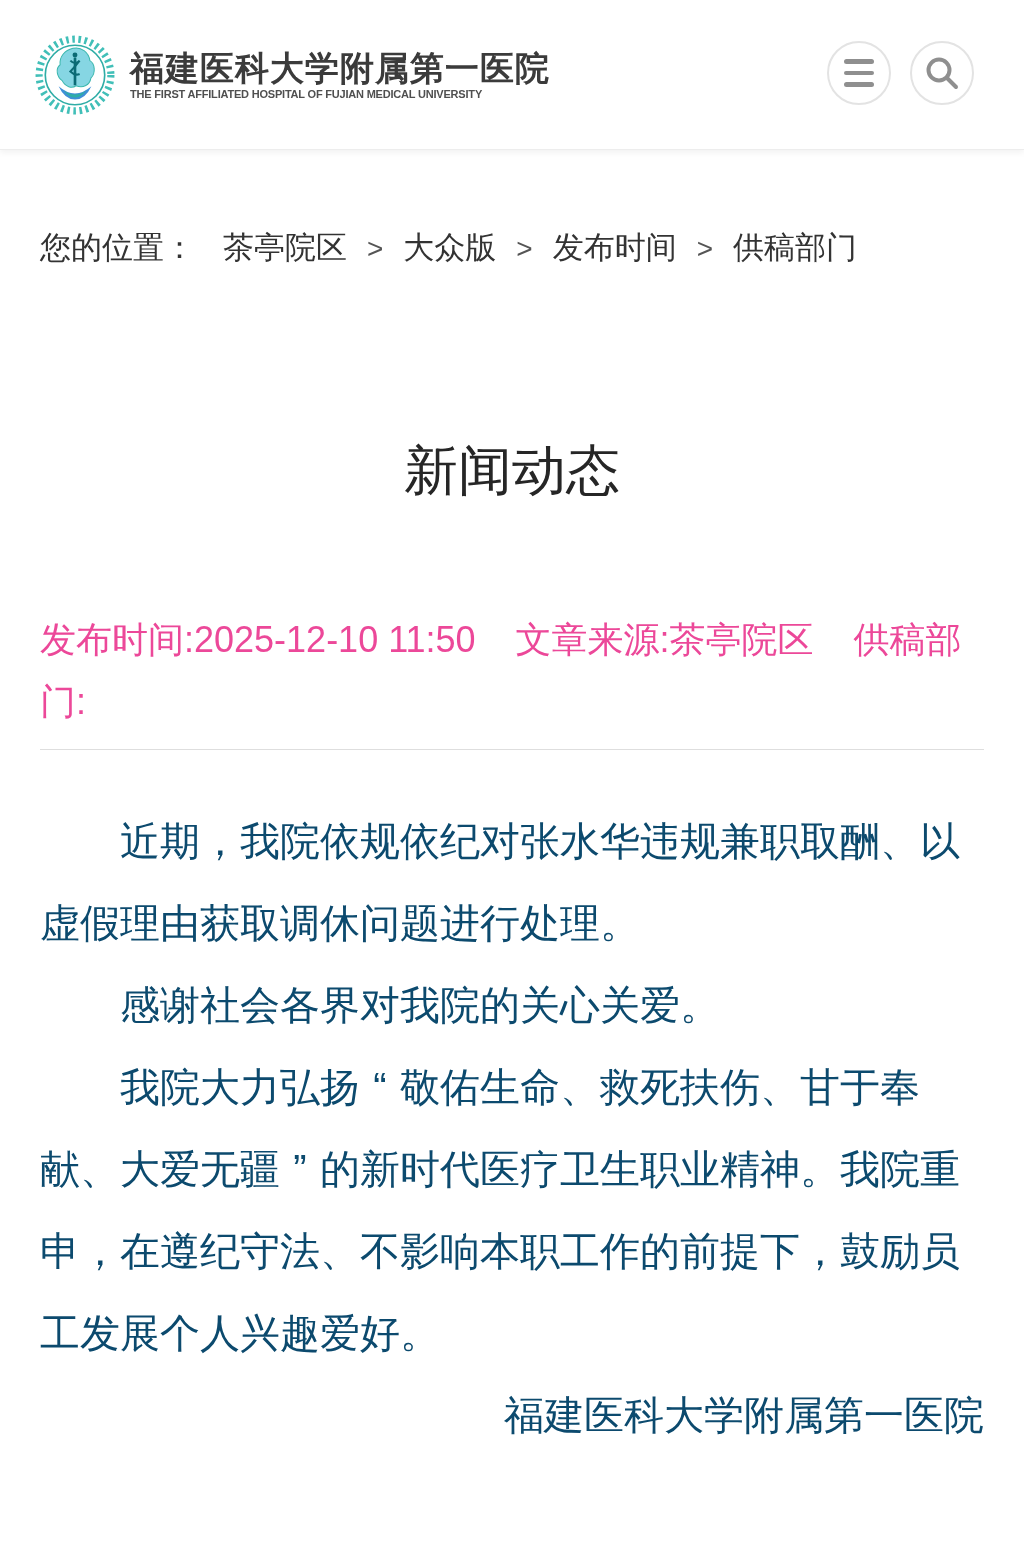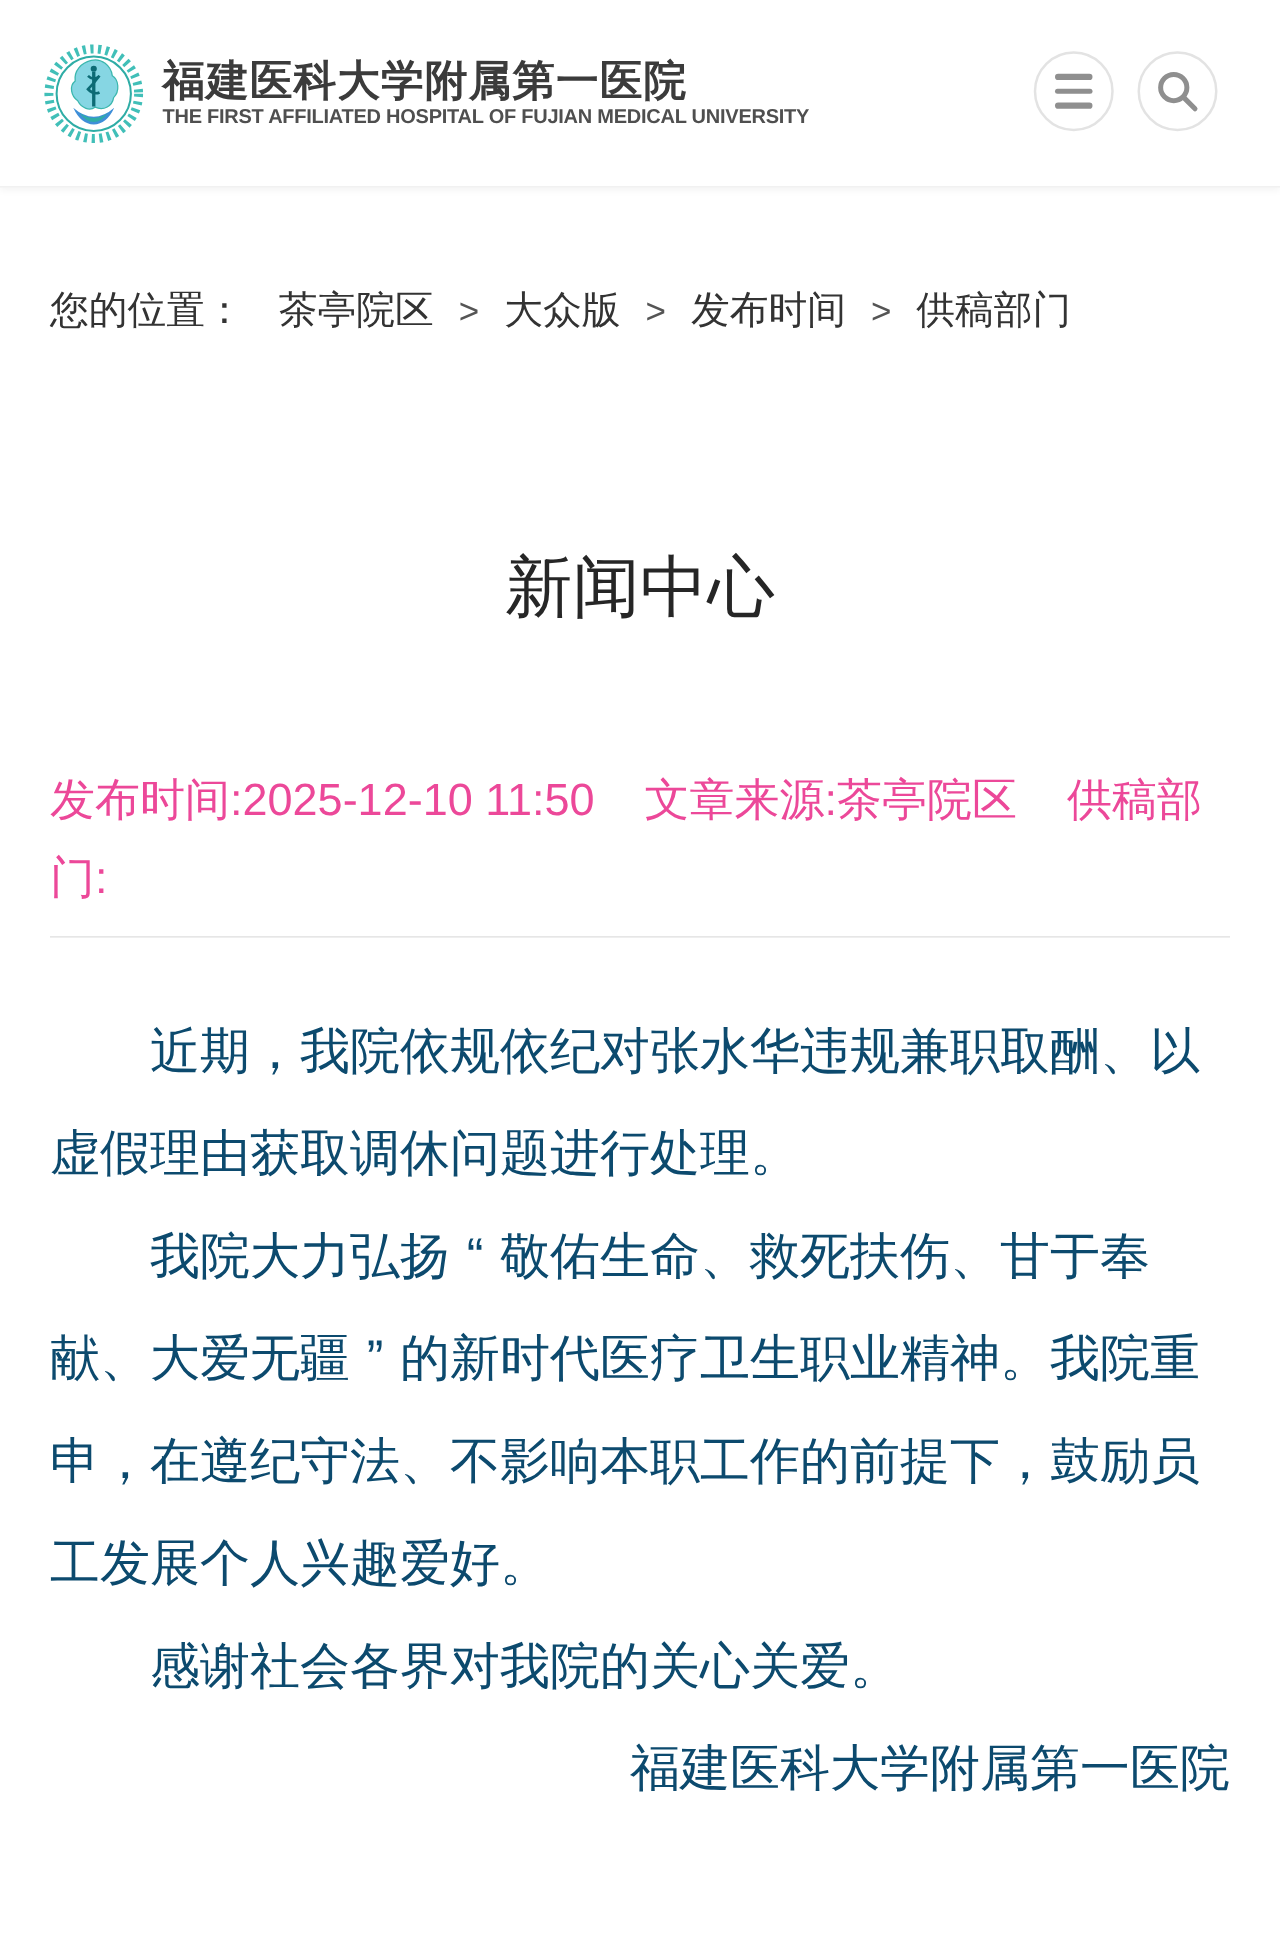--- a/index.html
+++ b/index.html
@@ -17,21 +17,21 @@
     box-shadow:0 3px 6px rgba(0,0,0,0.05);
   }
   .logo-wrap{ display:flex; align-items:center; margin-left:34px; cursor:pointer; }
   .logo-emblem{ width:82px; height:82px; flex:0 0 auto; }
   .logo-text{ margin-left:14px; }
   .logo-title{
     font-size:34px; font-weight:600; color:#3b3b3b; letter-spacing:1px;
     line-height:1.15; white-space:nowrap;
   }
   .logo-subtitle{
-    font-size:16px; font-weight:700; color:#4f4f4f; letter-spacing:-0.2px;
+    font-size:11px; font-weight:700; color:#4f4f4f; letter-spacing:-0.2px;
     margin-top:0; white-space:nowrap;
   }
   .header-actions{ position:absolute; right:50px; top:41px; display:flex; gap:19px; }
   .round-btn{
     width:64px; height:64px; border-radius:50%;
     border:2px solid #e3e3e3; background:#ffffff;
     display:flex; align-items:center; justify-content:center; cursor:pointer;
   }
   .hamburger{ display:flex; flex-direction:column; gap:7px; }
   .hamburger i{ display:block; width:30px; height:4.5px; border-radius:3px; background:#8f8f8f; }
@@ -97,30 +97,30 @@
     </button>
   </div>
 </header>
 
 <main class="content">
 
   <nav class="breadcrumb">
     <span class="breadcrumb-label">您的位置：</span><span><span class="crumb"><a class="crumb-link">茶亭院区</a></span><span class="crumb"><span class="sep">&gt;</span><a class="crumb-link">大众版</a></span><span class="crumb"><span class="sep">&gt;</span><a class="crumb-link">发布时间</a></span><span class="crumb"><span class="sep">&gt;</span><a class="crumb-link">供稿部门</a></span></span>
   </nav>
 
-  <h1 class="article-title">新闻中心</h1>
+  <h1 class="article-title">新闻动态</h1>
 
   <div class="article-meta">
     <span class="meta-item"><span>发布时间:</span><span>2025-12-10 11:50</span></span><span class="meta-item"><span>文章来源:</span><span>茶亭院区</span></span><span class="meta-item"><span>供稿部门:</span><span></span></span>
   </div>
 
   <hr class="meta-divider">
 
   <article class="article-body">
     <div class="article-text">
         <p class="para">近期，我院依规依纪对张水华违规兼职取酬、以虚假理由获取调休问题进行处理。</p>
+        <p class="para">感谢社会各界对我院的关心关爱。</p>
         <p class="para">我院大力弘扬<span class="fwq">“</span>敬佑生命、救死扶伤、甘于奉献、大爱无疆<span class="fwq">”</span>的新时代医疗卫生职业精神。我院重申，在遵纪守法、不影响本职工作的前提下，鼓励员工发展个人兴趣爱好。</p>
-        <p class="para">感谢社会各界对我院的关心关爱。</p>
       </div>
     <p class="article-signature">福建医科大学附属第一医院</p>
   </article>
 
 </main>
 
 </body></html>

